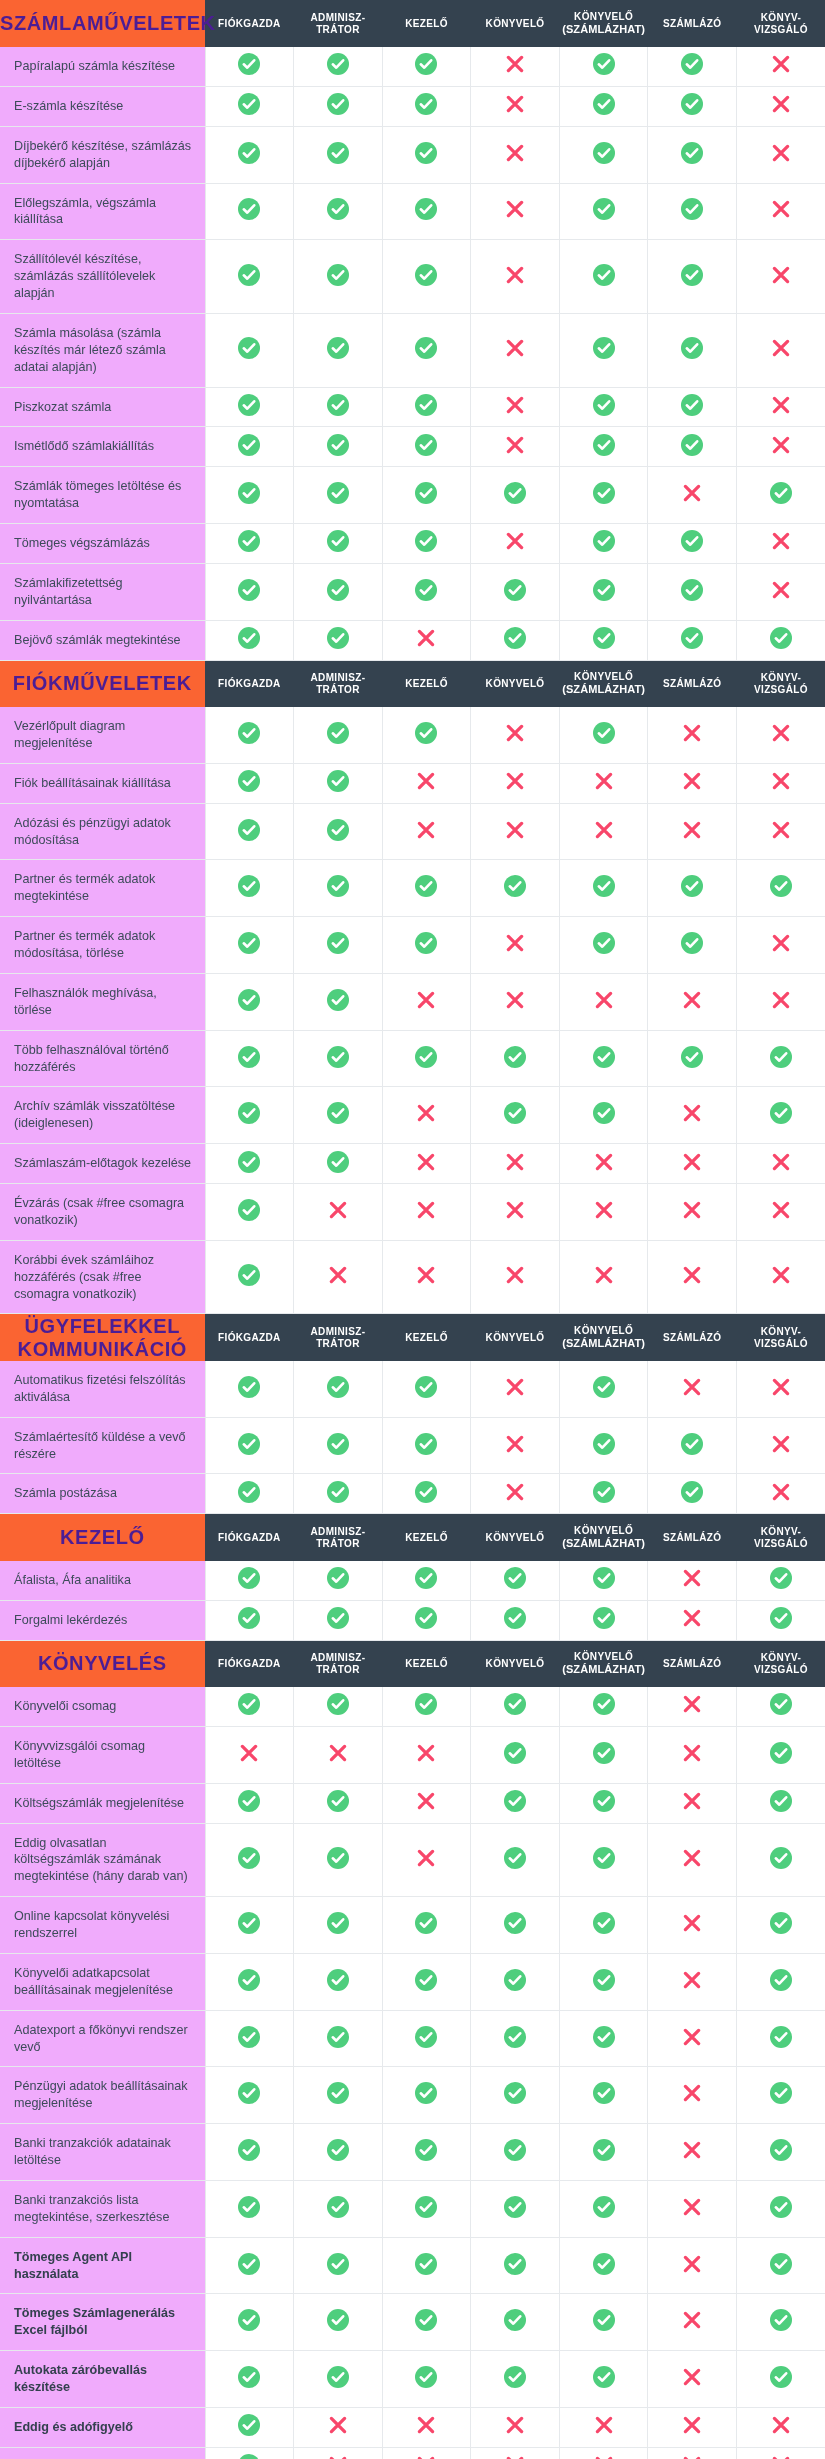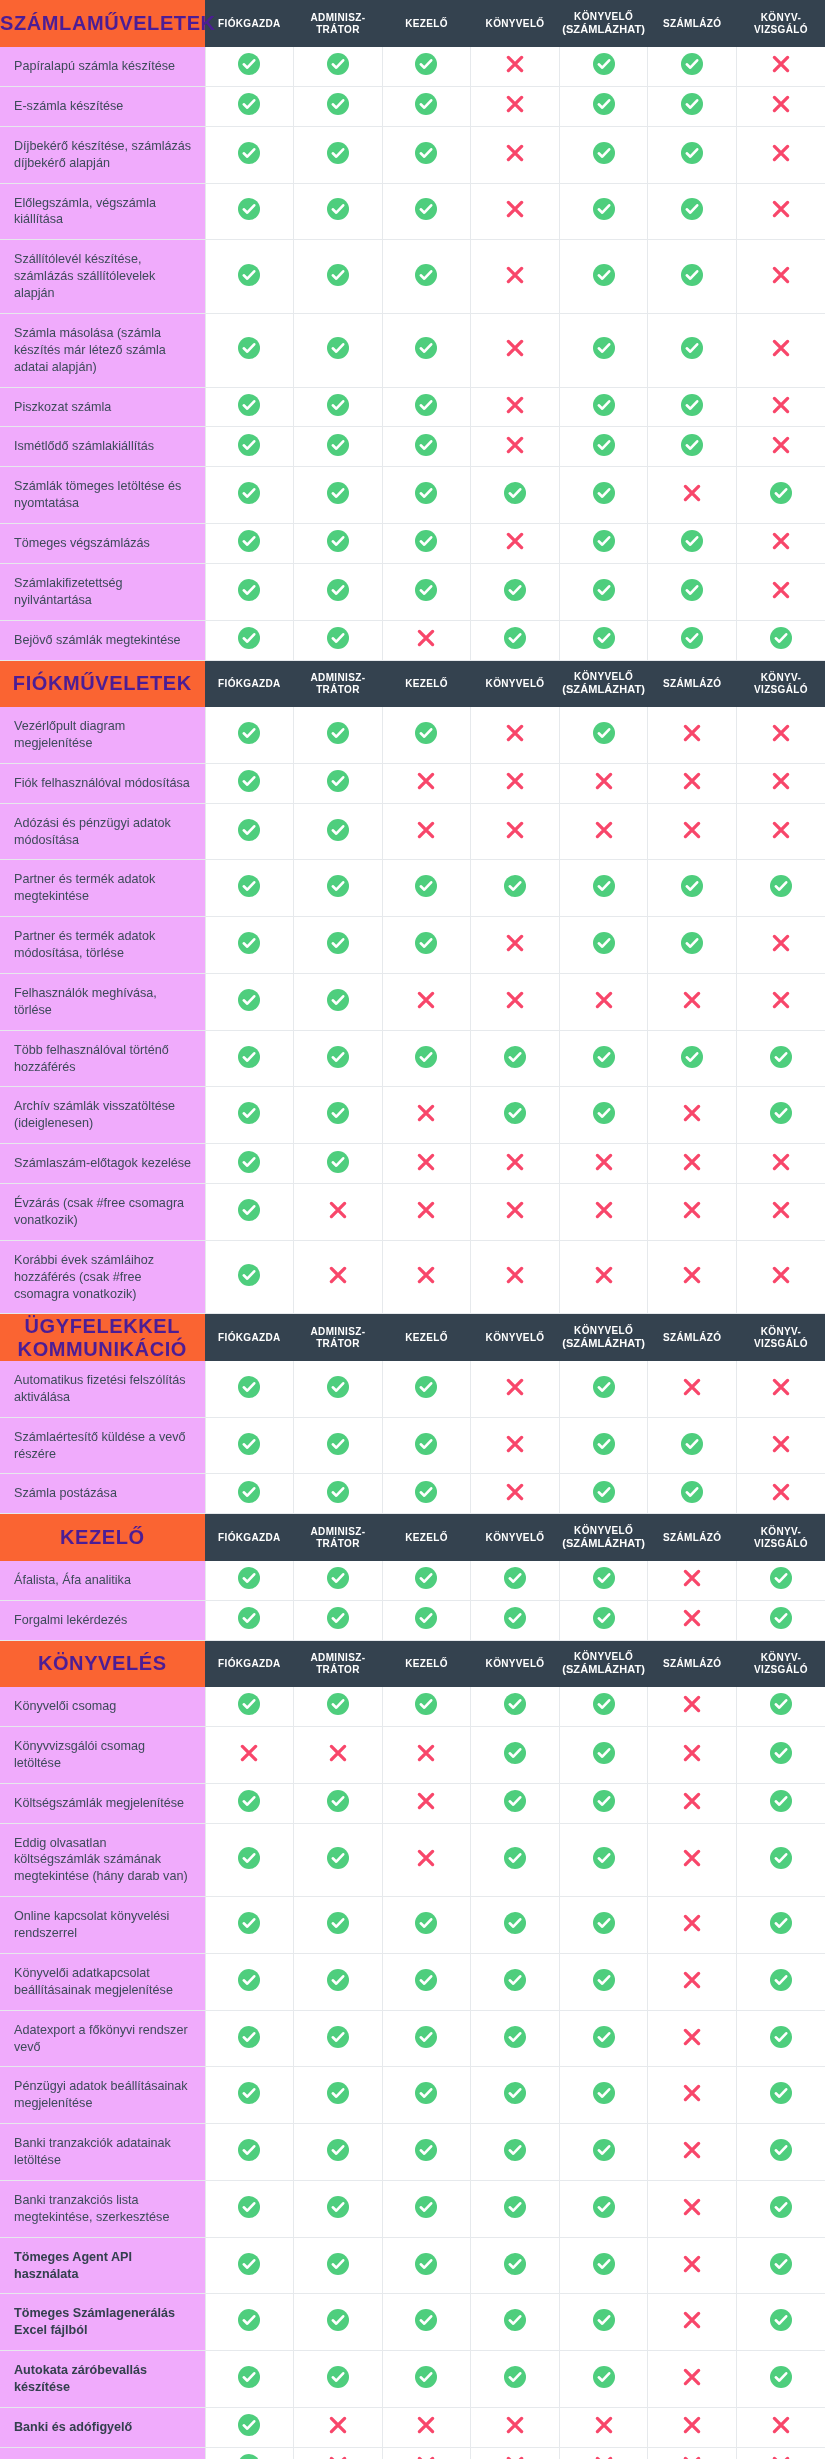--- a/index.html
+++ b/index.html
@@ -503,21 +503,21 @@
                 <path d="M5.8 11.3 L9.3 14.7 L16.2 7.3" fill="none" stroke="#ffffff" stroke-width="2.6" stroke-linecap="round" stroke-linejoin="round"></path>
               </svg></span></td>
           <td class="cell"><span class="mark"><svg width="20" height="20" viewBox="0 0 20 20" aria-hidden="true">
                 <path d="M3.4 3.4 L16.6 16.6 M16.6 3.4 L3.4 16.6" fill="none" stroke="#f8466a" stroke-width="3.3" stroke-linecap="round"></path>
               </svg></span></td>
           <td class="cell last"><span class="mark"><svg width="20" height="20" viewBox="0 0 20 20" aria-hidden="true">
                 <path d="M3.4 3.4 L16.6 16.6 M16.6 3.4 L3.4 16.6" fill="none" stroke="#f8466a" stroke-width="3.3" stroke-linecap="round"></path>
               </svg></span></td>
         </tr>
         <tr class="drow">
-          <td class="rlabel">Fiók felhasználóval módosítása</td>
+          <td class="rlabel">Fiók beállításainak kiállítása</td>
           <td class="cell"><span class="mark"><svg width="22" height="22" viewBox="0 0 22 22" aria-hidden="true">
                 <circle cx="11" cy="11" r="11" fill="#4ece7d"></circle>
                 <path d="M5.8 11.3 L9.3 14.7 L16.2 7.3" fill="none" stroke="#ffffff" stroke-width="2.6" stroke-linecap="round" stroke-linejoin="round"></path>
               </svg></span></td>
           <td class="cell"><span class="mark"><svg width="22" height="22" viewBox="0 0 22 22" aria-hidden="true">
                 <circle cx="11" cy="11" r="11" fill="#4ece7d"></circle>
                 <path d="M5.8 11.3 L9.3 14.7 L16.2 7.3" fill="none" stroke="#ffffff" stroke-width="2.6" stroke-linecap="round" stroke-linejoin="round"></path>
               </svg></span></td>
           <td class="cell"><span class="mark"><svg width="20" height="20" viewBox="0 0 20 20" aria-hidden="true">
                 <path d="M3.4 3.4 L16.6 16.6 M16.6 3.4 L3.4 16.6" fill="none" stroke="#f8466a" stroke-width="3.3" stroke-linecap="round"></path>
@@ -1338,21 +1338,21 @@
               </svg></span></td>
           <td class="cell"><span class="mark"><svg width="20" height="20" viewBox="0 0 20 20" aria-hidden="true">
                 <path d="M3.4 3.4 L16.6 16.6 M16.6 3.4 L3.4 16.6" fill="none" stroke="#f8466a" stroke-width="3.3" stroke-linecap="round"></path>
               </svg></span></td>
           <td class="cell last"><span class="mark"><svg width="22" height="22" viewBox="0 0 22 22" aria-hidden="true">
                 <circle cx="11" cy="11" r="11" fill="#4ece7d"></circle>
                 <path d="M5.8 11.3 L9.3 14.7 L16.2 7.3" fill="none" stroke="#ffffff" stroke-width="2.6" stroke-linecap="round" stroke-linejoin="round"></path>
               </svg></span></td>
         </tr>
         <tr class="drow">
-          <td class="rlabel bold">Banki és adófigyelő</td>
+          <td class="rlabel bold">Eddig és adófigyelő</td>
           <td class="cell"><span class="mark"><svg width="22" height="22" viewBox="0 0 22 22" aria-hidden="true">
                 <circle cx="11" cy="11" r="11" fill="#4ece7d"></circle>
                 <path d="M5.8 11.3 L9.3 14.7 L16.2 7.3" fill="none" stroke="#ffffff" stroke-width="2.6" stroke-linecap="round" stroke-linejoin="round"></path>
               </svg></span></td>
           <td class="cell"><span class="mark"><svg width="20" height="20" viewBox="0 0 20 20" aria-hidden="true">
                 <path d="M3.4 3.4 L16.6 16.6 M16.6 3.4 L3.4 16.6" fill="none" stroke="#f8466a" stroke-width="3.3" stroke-linecap="round"></path>
               </svg></span></td>
           <td class="cell"><span class="mark"><svg width="20" height="20" viewBox="0 0 20 20" aria-hidden="true">
                 <path d="M3.4 3.4 L16.6 16.6 M16.6 3.4 L3.4 16.6" fill="none" stroke="#f8466a" stroke-width="3.3" stroke-linecap="round"></path>
               </svg></span></td>

